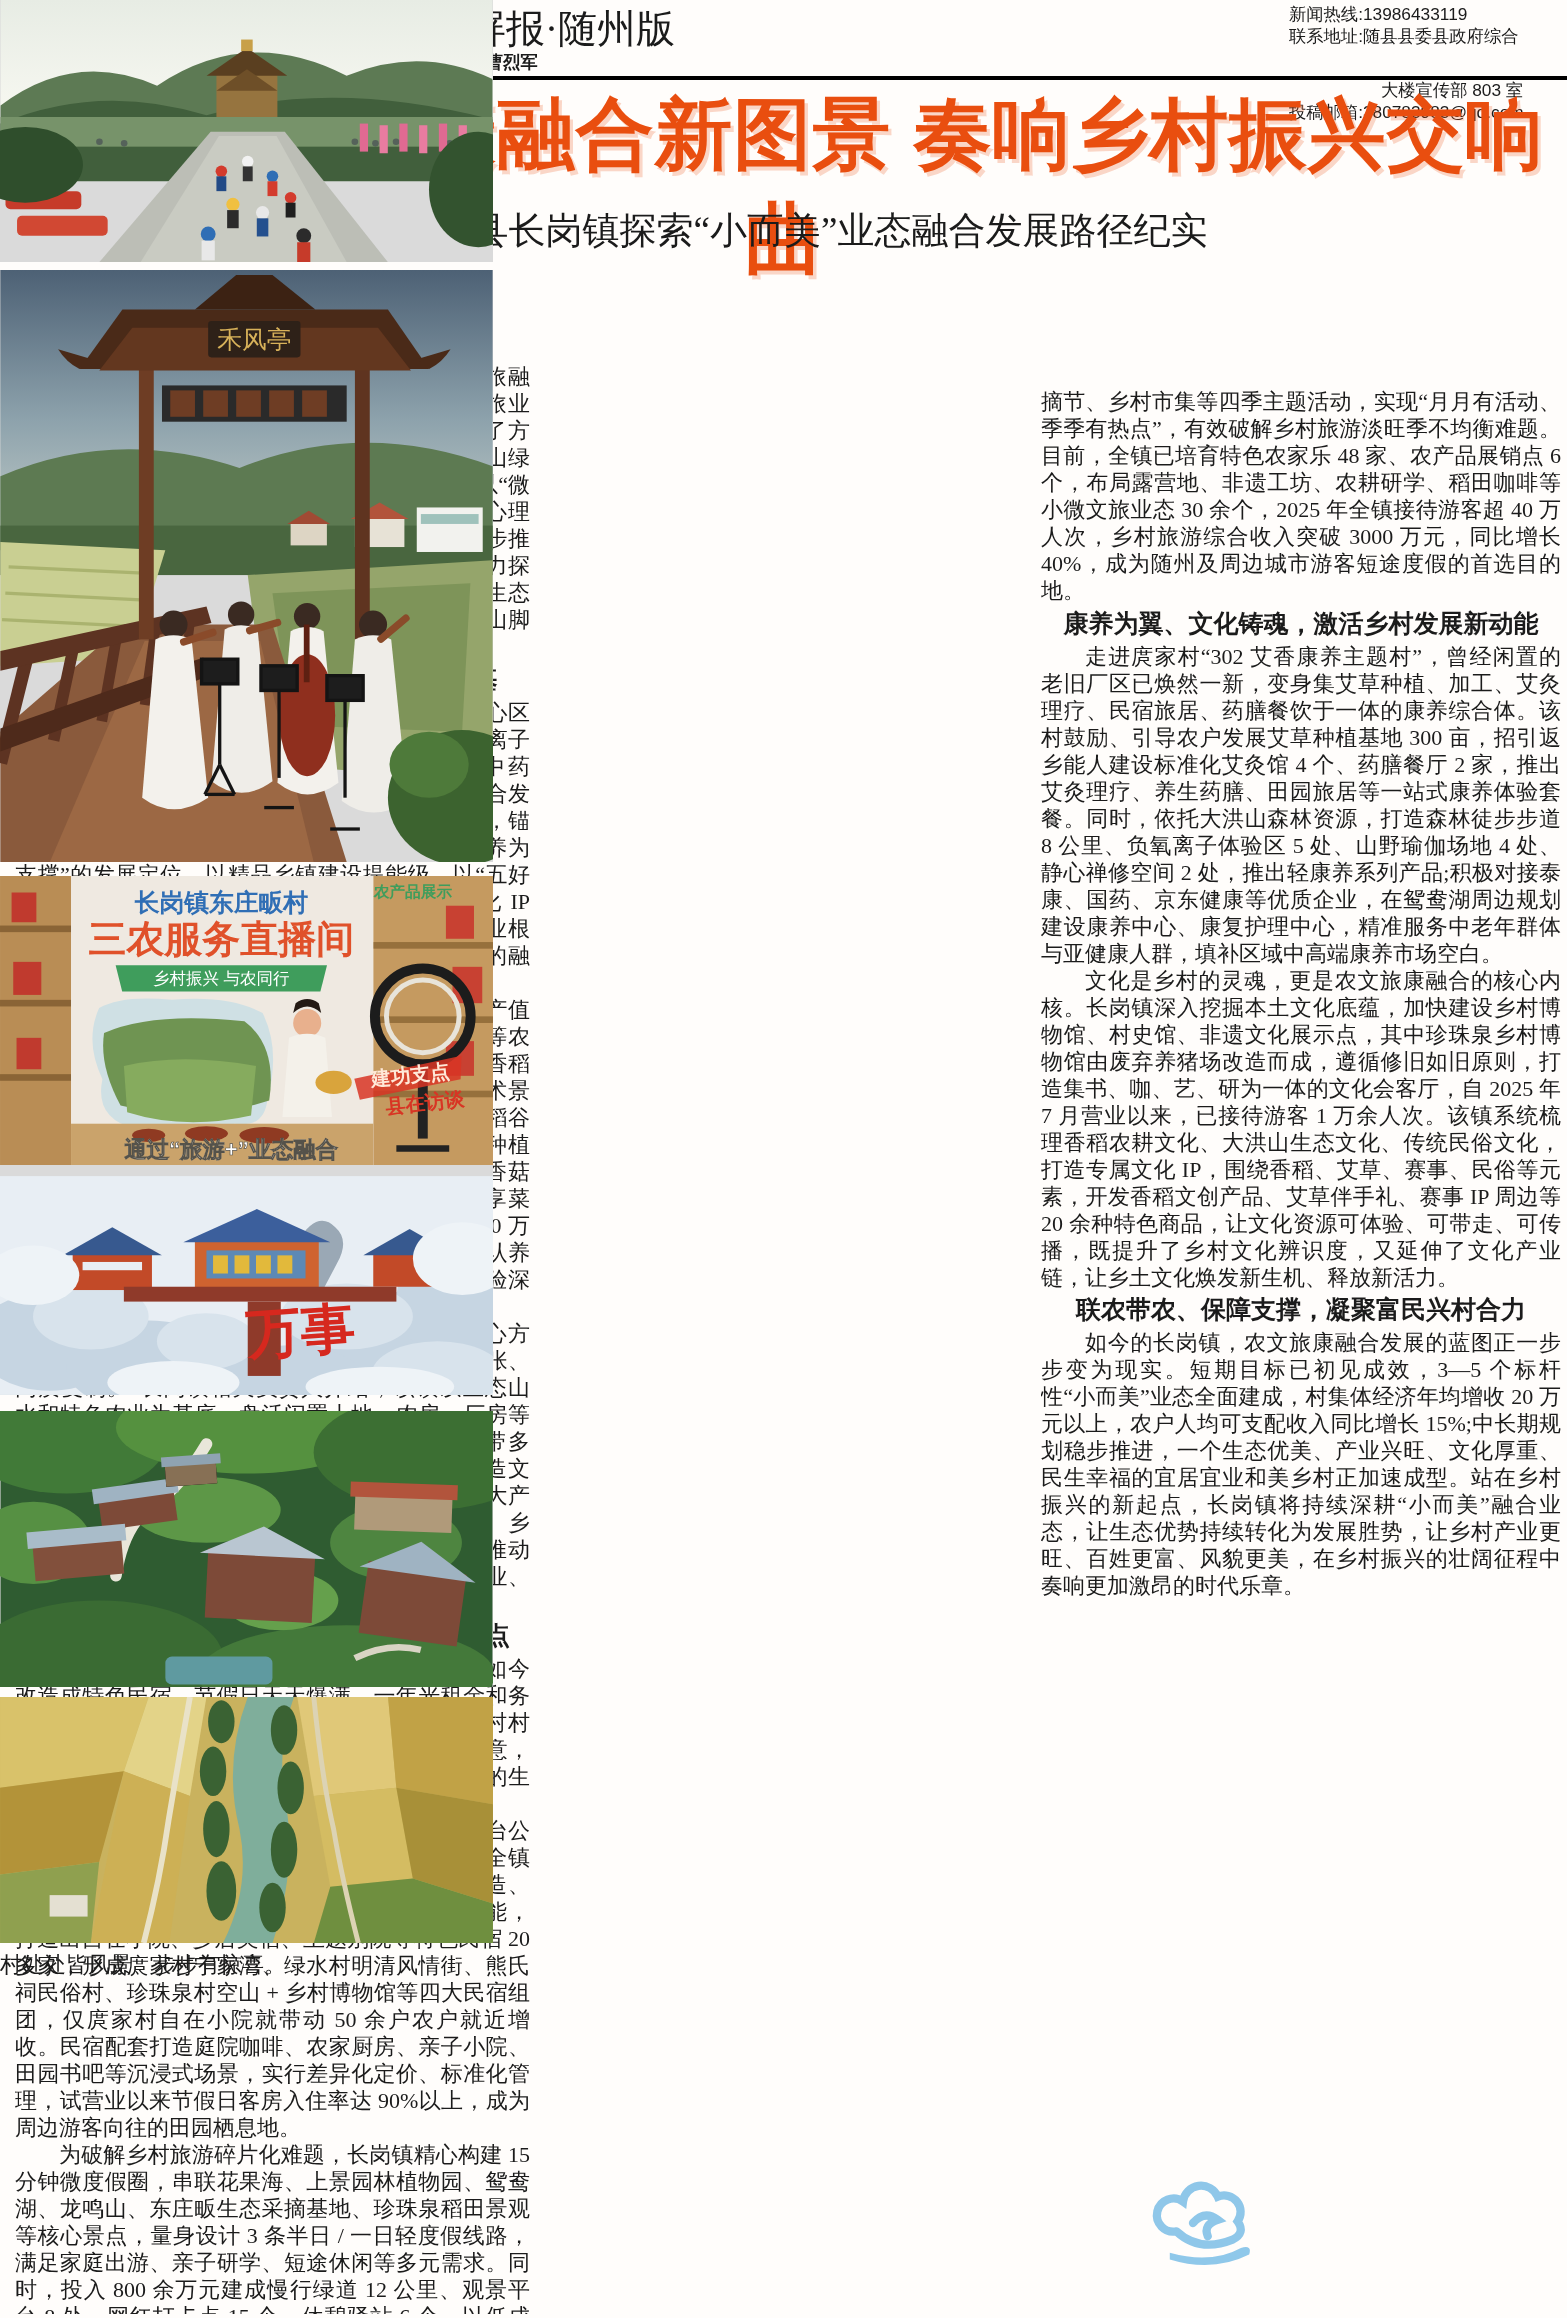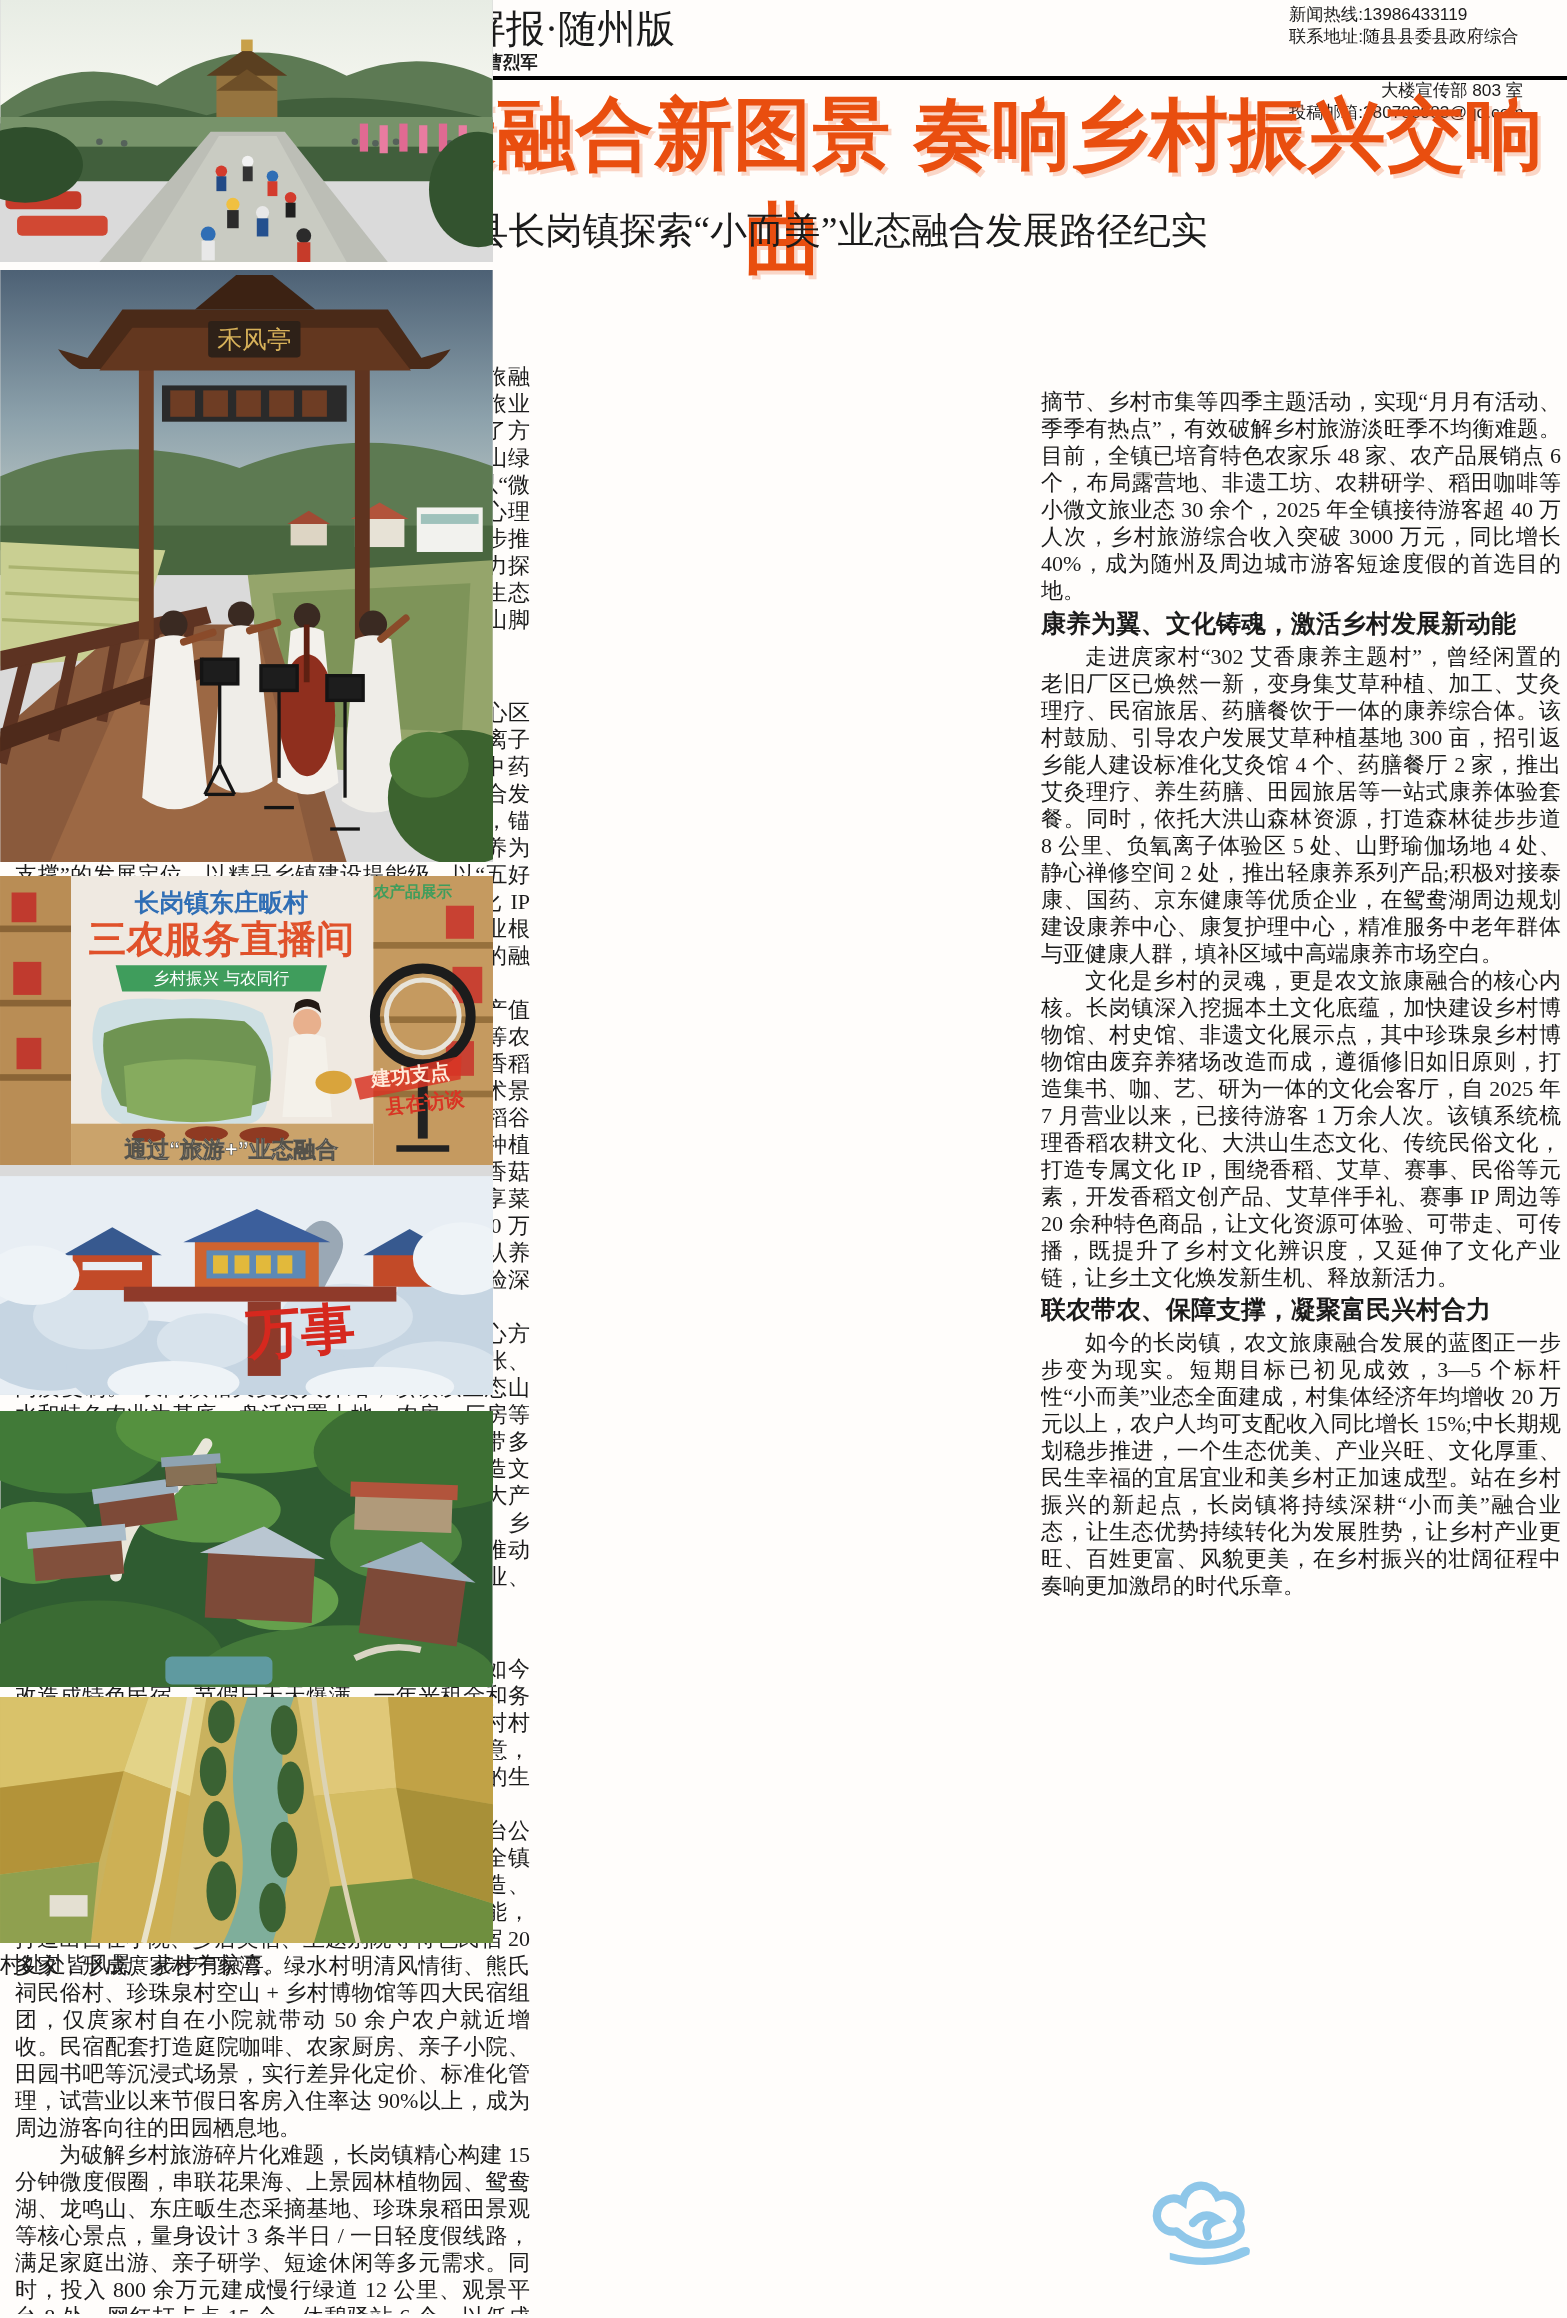--- a/index.html
+++ b/index.html
@@ -22,21 +22,21 @@
   .headline{position:absolute;top:83px;left:0;width:1568px;margin:0;text-align:center;
             font-family:"Liberation Sans","DejaVu Sans",sans-serif;font-weight:900;
             font-size:78px;letter-spacing:0.8px;color:#e94e0f;
             text-shadow:3.3px 4.1px 0 rgba(233,78,15,.22);}
   .subtitle{position:absolute;top:206px;left:0;width:1568px;text-align:center;font-size:37px;}
   .byline{position:absolute;left:20px;top:327px;font-size:20px;letter-spacing:5.8px;}
   
   .col{position:absolute;text-align:justify;font-size:22px;line-height:27px;overflow:hidden;}
   .col p{margin:0;text-indent:2em;}
   .col p.cont{text-indent:0;}
-  .col h3{margin:5.8px 0;text-align:left;text-indent:0;font-size:25px;font-weight:bold;
+  .col h3{margin:5.8px 0;text-align:center;text-indent:0;font-size:25px;font-weight:bold;
           font-family:"Liberation Sans","DejaVu Sans",sans-serif;}
   .col-left{left:15px;top:363px;width:515px;height:1951px;}
   .col-right{left:1041px;top:388px;width:520px;height:1929px;}
   .col-mid{left:540px;top:219px;width:493px;height:2100px;overflow:visible;padding-left:46px;}
   .photo{position:absolute;left:0;width:493px;overflow:hidden;background:#dadada;}
   .ph1{top:0;height:262px;}
   .ph2{top:270px;height:592px;}
   .ph3{top:876px;height:330px;}
   .ph4{top:1176px;height:219px;}
   .ph5{top:1411px;height:276px;}

